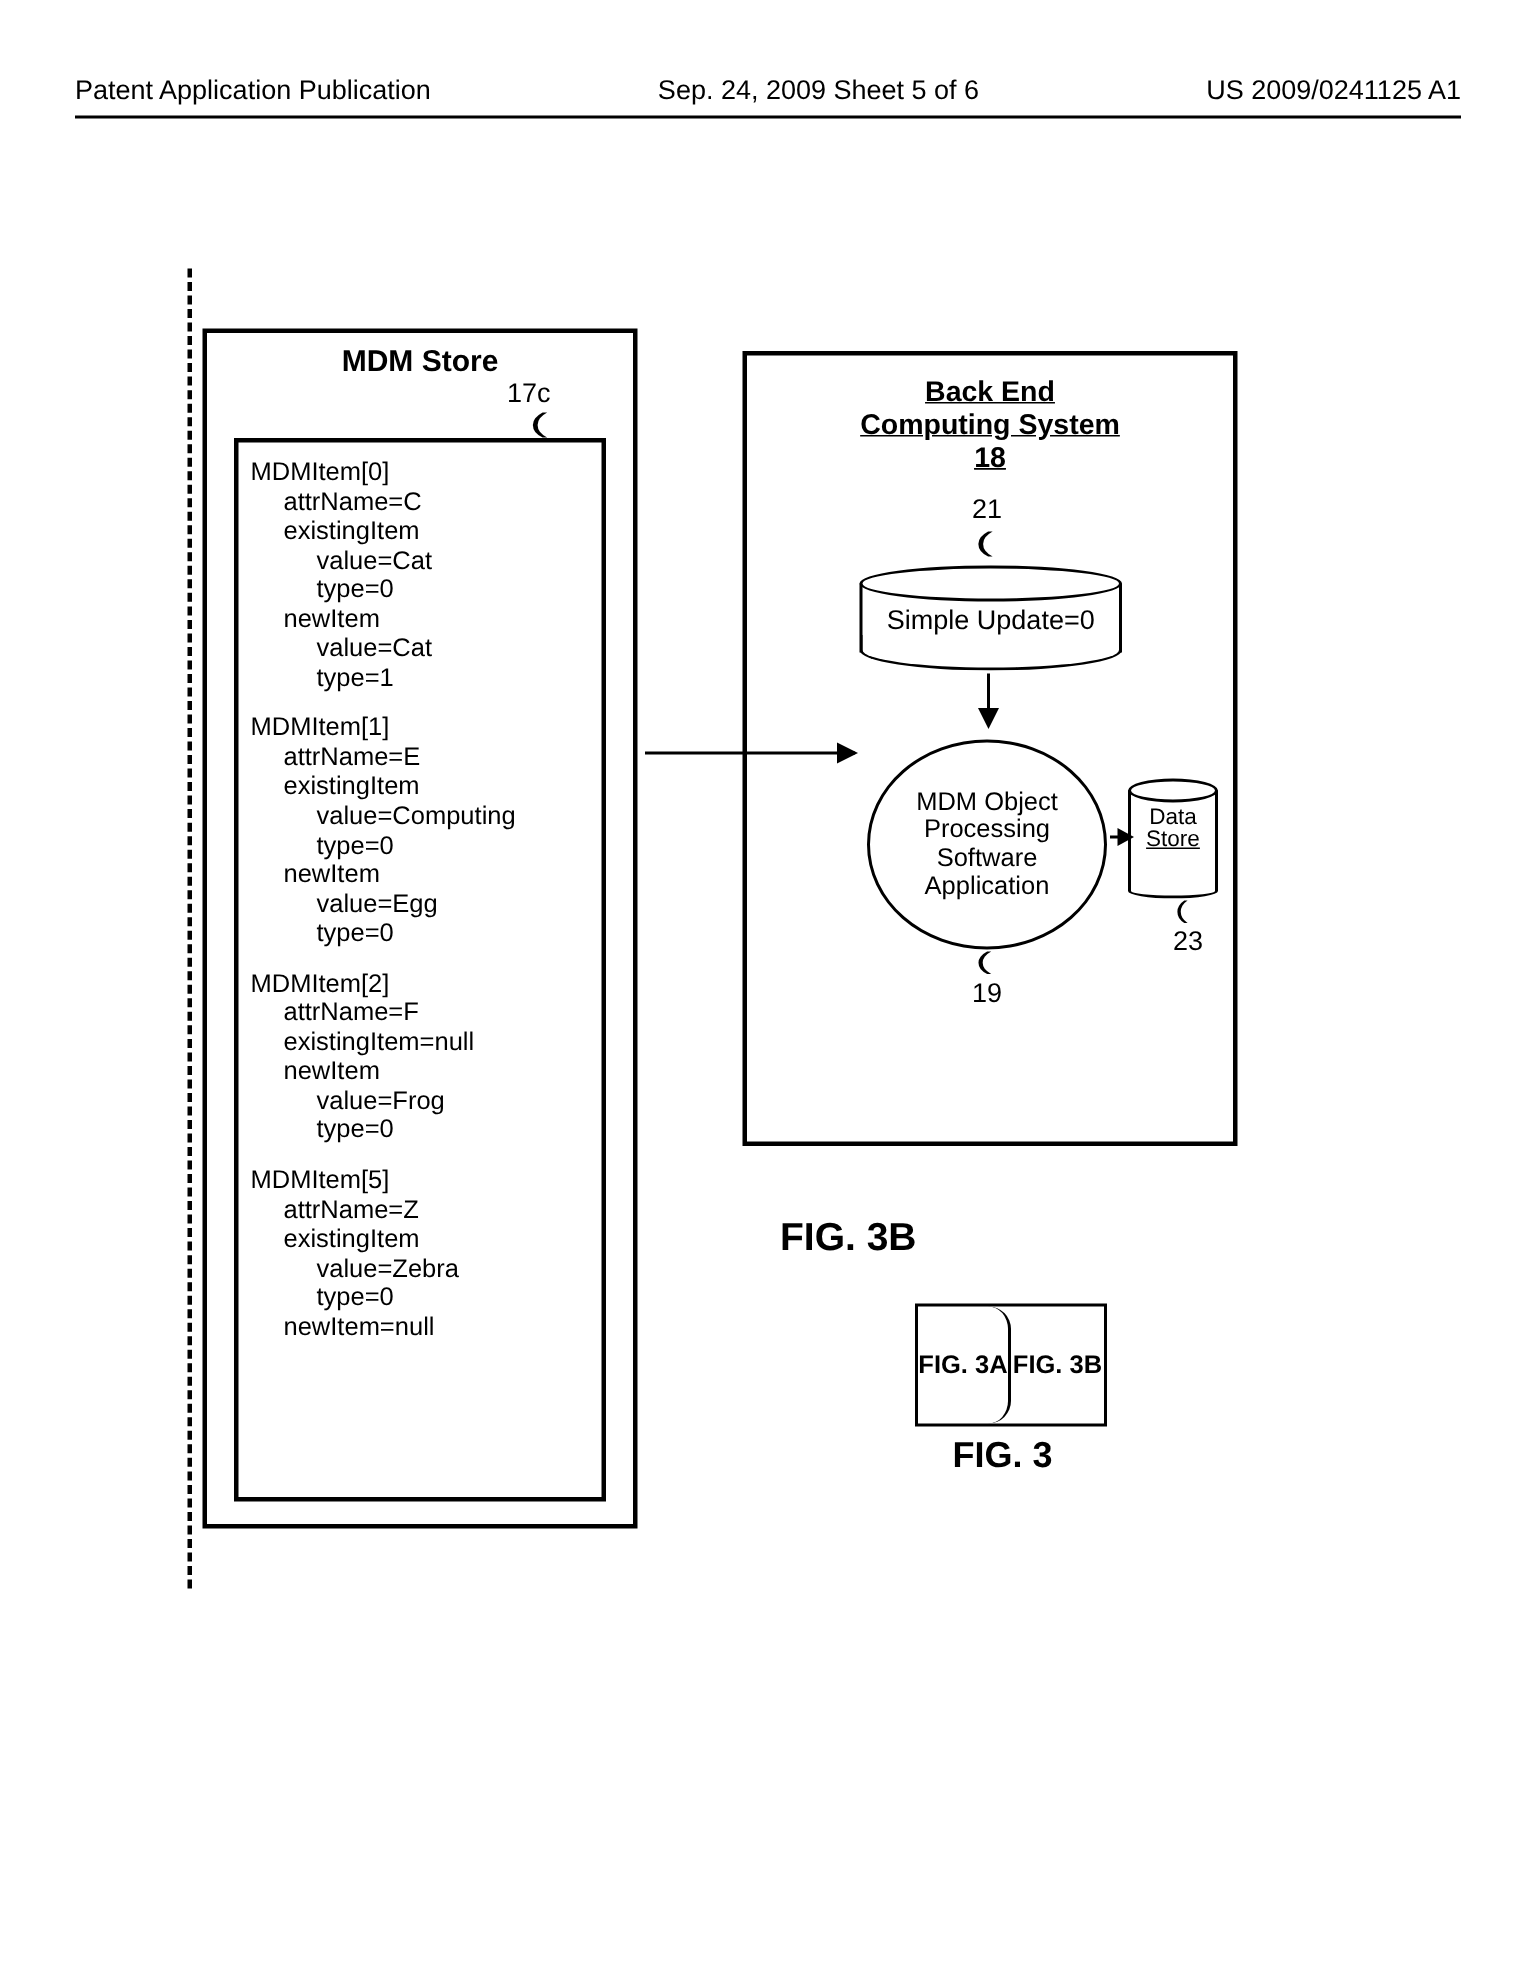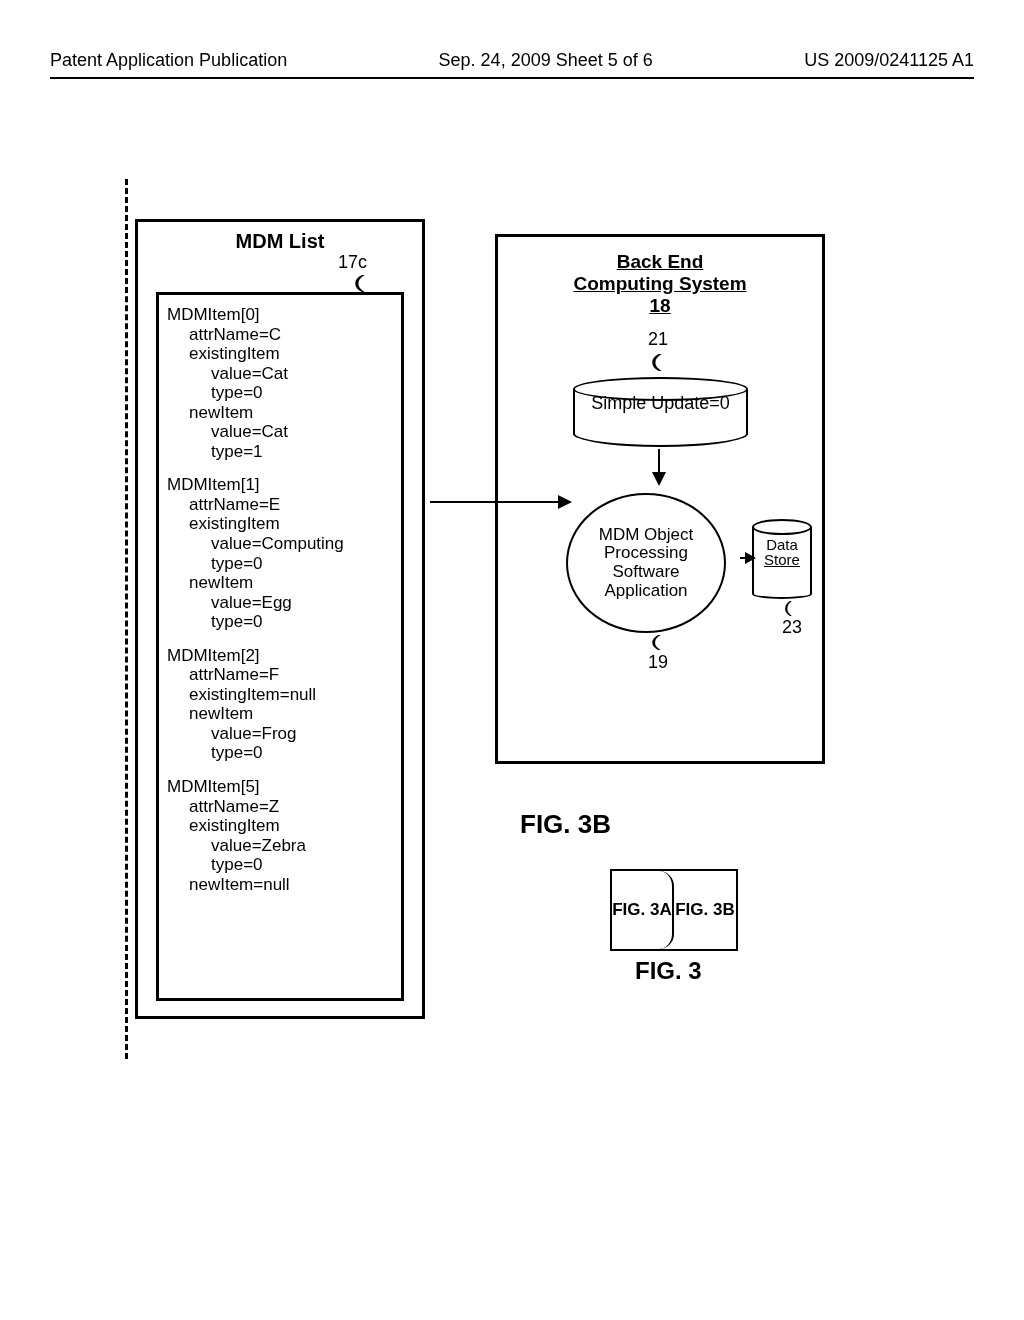--- a/index.html
+++ b/index.html
@@ -149,21 +149,21 @@
     position: absolute;
     left: 0; right: 0; bottom: 0;
     height: 24px;
     border: 2px solid #000;
     border-top: none;
     border-radius: 0 0 90px 90px / 0 0 14px 14px;
   }
   .cyl21-label {
     position: absolute;
     left: 0; right: 0;
-    top: 16px;
+    top: 26px;
     text-align: center;
     font-size: 18px;
   }
 
   
   .arrow-down {
     position: absolute;
     left: 160px;
     top: 212px;
     width: 2px;
@@ -176,21 +176,21 @@
     bottom: -2px;
     left: -6px;
     border-left: 7px solid transparent;
     border-right: 7px solid transparent;
     border-top: 14px solid #000;
   }
 
   
   .oval19 {
     position: absolute;
-    left: 68px;
+    left: 80px;
     top: 256px;
     width: 160px;
     height: 140px;
     border: 2px solid #000;
     border-radius: 50%;
     display: flex;
     align-items: center;
     justify-content: flex-end;
     font-size: 17px;
     line-height: 1.1;
@@ -328,21 +328,21 @@
     <span class="header-right">US 2009/0241125 A1</span>
   </div>
 
   <div class="figure-area">
 
     <div class="dashed-line"></div>
 
     <div class="arrow-h1"></div>
 
     <div class="mdm-outer">
-      <div class="mdm-title">MDM List</div>
+      <div class="mdm-title">MDM Store</div>
       <div class="mdm-ref">17c</div>
       <div class="mdm-paren">(</div>
 
       <div class="mdm-inner">
 
         <div class="item">
           <div class="l1">MDMItem[0]</div>
           <div class="l2">attrName=C</div>
           <div class="l2">existingItem</div>
           <div class="l3">value=Cat</div>

